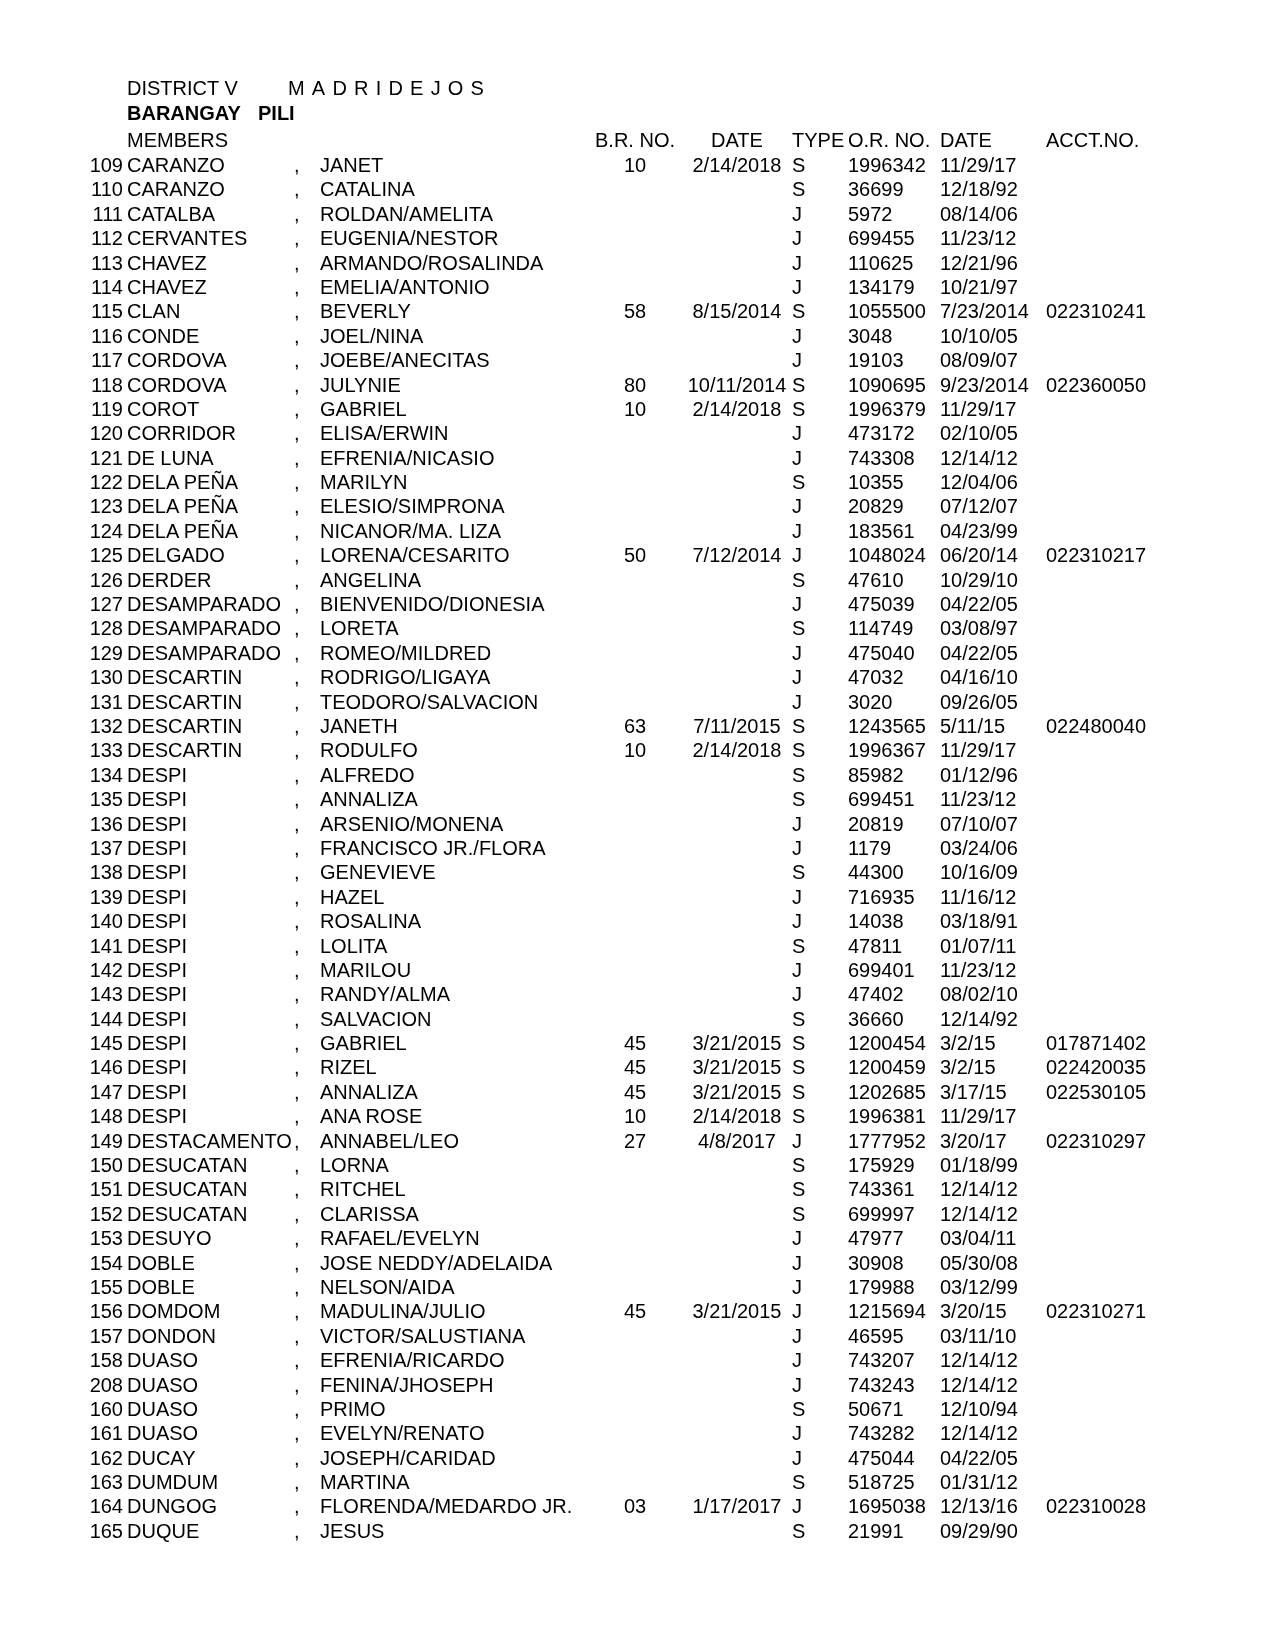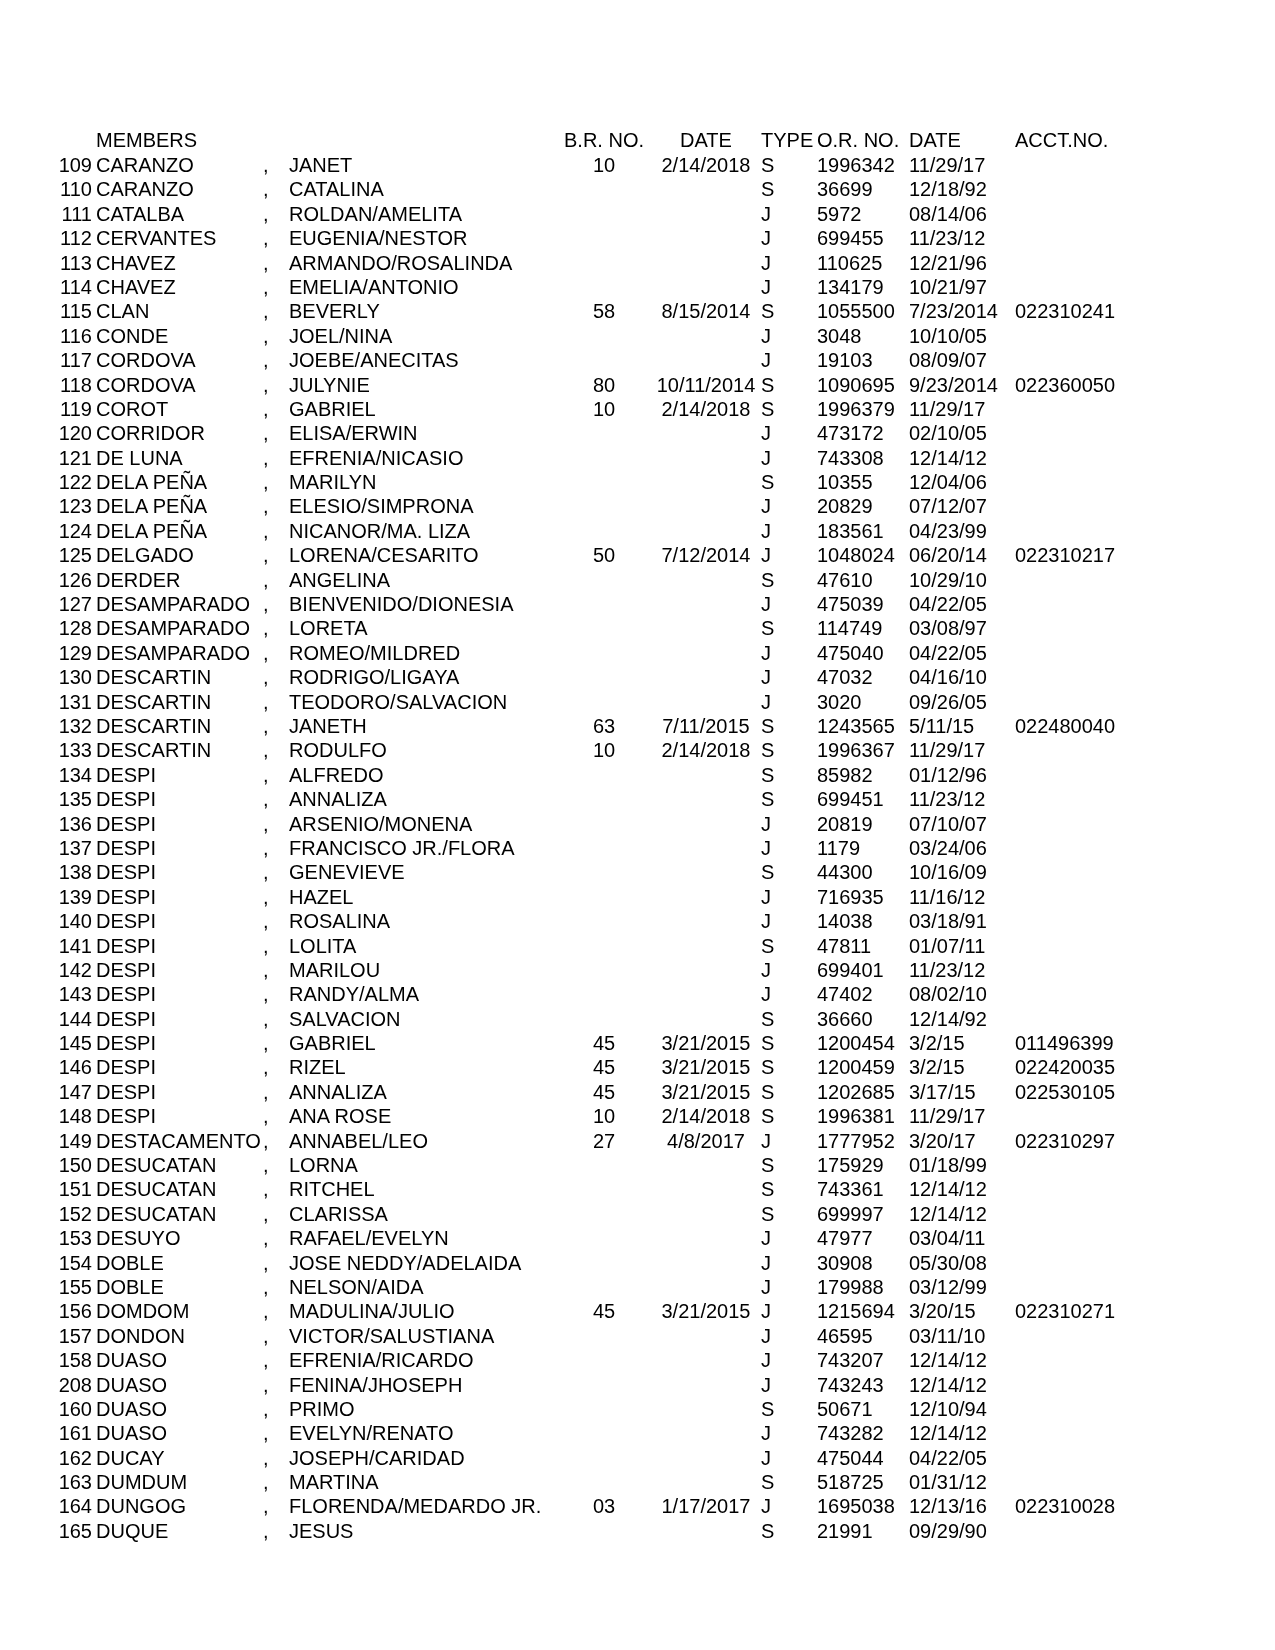--- a/index.html
+++ b/index.html
@@ -19,21 +19,21 @@
   .line-district { top: 76px; }
   .district-label { position: absolute; left: 127px; }
   .municipality   { position: absolute; left: 288px; letter-spacing: 7.2px; }
   .line-barangay  { top: 101px; font-weight: bold; }
   .barangay-label { position: absolute; left: 127px; }
   .barangay-name  { position: absolute; left: 258px; }
 
   .grid-row {
     display: grid;
     grid-template-columns: 45px 169px 28px 268px 94px 110px 50px 98px 100px 126px;
-    padding-left: 47px;
+    padding-left: 78px;
     height: 24.4px;
     line-height: 24.4px;
     white-space: nowrap;
   }
   .header-row { position: absolute; top: 128px; left: 0; right: 0; }
   .rows { position: absolute; top: 153px; left: 0; right: 0; }
 
   .c-num     { text-align: right; }
   .c-surname { padding-left: 4px; }
   .c-comma   { padding-left: 2px; }
@@ -53,21 +53,29 @@
     height: 24.4px;
     line-height: 24.4px;
     text-align: center;
   }
 </style>
 </head>
 <body>
 
 <div class="page">
 
-
+  <div class="hline line-district">
+    <span class="district-label">DISTRICT V</span>
+    <span class="municipality">MADRIDEJOS</span>
+  </div>
+
+  <div class="hline line-barangay">
+    <span class="barangay-label">BARANGAY</span>
+    <span class="barangay-name">PILI</span>
+  </div>
 
   <div class="grid-row header-row">
     <span class="c-num"></span>
     <span class="c-surname">MEMBERS</span>
     <span class="c-comma"></span>
     <span class="c-given"></span>
     <span class="c-brno">B.R. NO.</span>
     <span class="c-date1">DATE</span>
     <span class="c-type">TYPE</span>
     <span class="c-orno">O.R. NO.</span>
@@ -547,21 +555,21 @@
     <div class="grid-row">
       <span class="c-num">145</span>
       <span class="c-surname">DESPI</span>
       <span class="c-comma">,</span>
       <span class="c-given">GABRIEL</span>
       <span class="c-brno">45</span>
       <span class="c-date1">3/21/2015</span>
       <span class="c-type">S</span>
       <span class="c-orno">1200454</span>
       <span class="c-date2">3/2/15</span>
-      <span class="c-acct">011496399</span>
+      <span class="c-acct">017871402</span>
     </div>
 
     <div class="grid-row">
       <span class="c-num">146</span>
       <span class="c-surname">DESPI</span>
       <span class="c-comma">,</span>
       <span class="c-given">RIZEL</span>
       <span class="c-brno">45</span>
       <span class="c-date1">3/21/2015</span>
       <span class="c-type">S</span>

